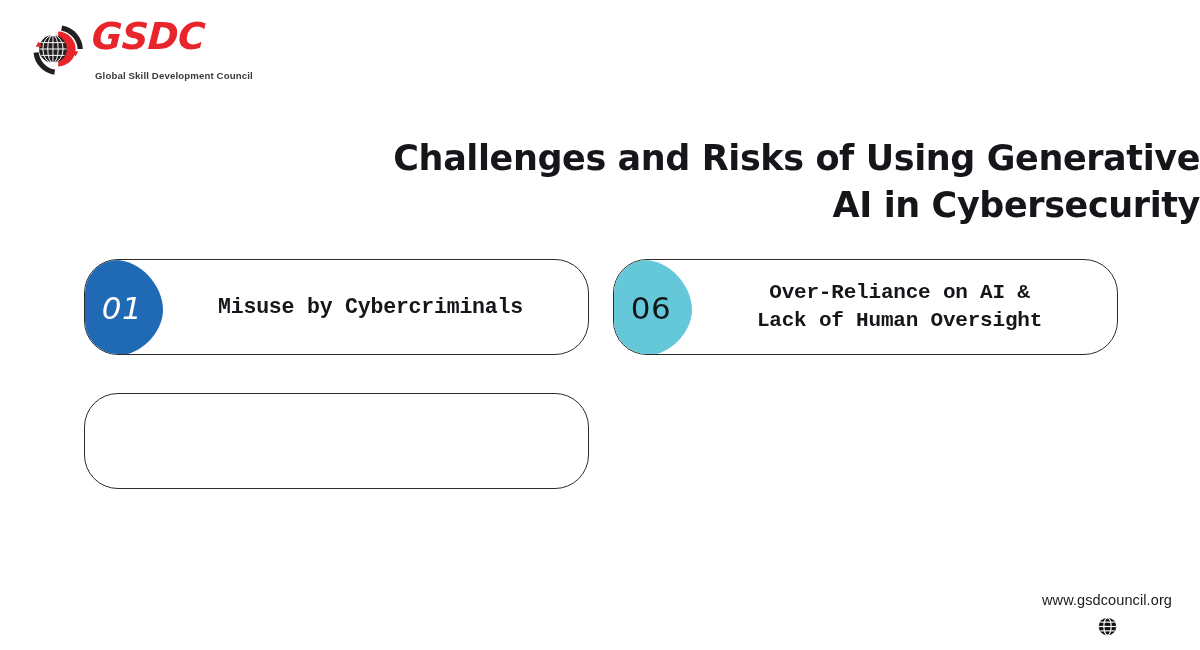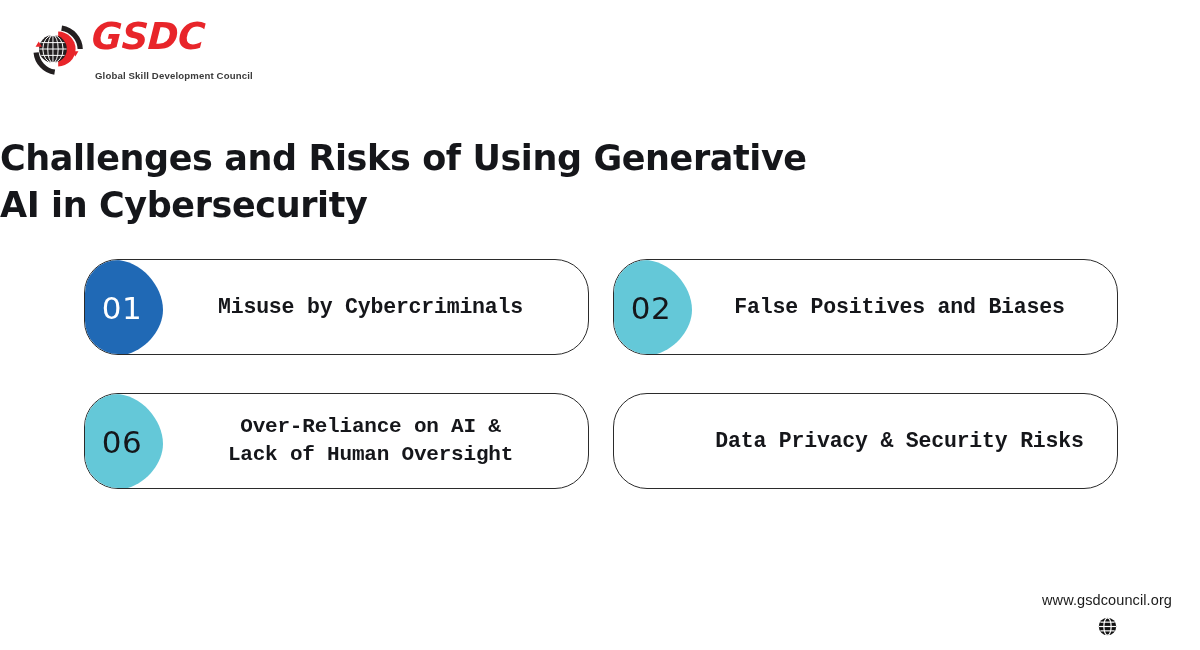--- a/index.html
+++ b/index.html
@@ -45,21 +45,21 @@
     margin-top: 16px;
     margin-left: 3px;
   }
 
   
   #page-title {
     position: absolute;
     left: 0;
     top: 112px;
     width: 1200px;
-    text-align: left;
+    text-align: right;
     font-family: "DejaVu Sans", sans-serif;
     font-size: 35px;
     font-weight: 700;
     letter-spacing: -0.4px;
     line-height: 1.33;
     color: #15161a;
     white-space: pre-line;
   }
 
   
@@ -100,21 +100,21 @@
   .badge-num {
     position: relative;
     font-family: "DejaVu Sans", sans-serif;
     font-size: 31px;
     font-weight: 400;
     letter-spacing: 0.5px;
     line-height: 1;
     z-index: 2;
     padding-right: 4px;
   }
-  .badge-num.light { color: #ffffff; }
+  .badge-num.light { color: #ffffff; font-style: italic; }
   .badge-num.dark  { color: #15161a; }
 
   .card-title {
     flex: 1;
     text-align: center;
     padding-left: 86px;
     padding-right: 18px;
     font-family: Liberation Mono, monospace;
     font-size: 21.5px;
     font-weight: 700;
@@ -185,43 +185,33 @@
   <div class="card">
     <div class="card-badge">
       <svg width="78" height="96" viewBox="0 0 78 96">
         <path d="M 30 0 L 8 0 A 8 8 0 0 0 0 8 L 0 88 A 8 8 0 0 0 8 96 L 30 96 C 56 96 78 72 78 50 C 78 26 56 0 30 0 Z" fill="#2069B5"></path>
       </svg>
       <span class="badge-num light">01</span>
     </div>
     <div class="card-title">Misuse by Cybercriminals</div>
   </div>
 
-  <div class="card">
-    <div class="card-badge">
-      <svg width="78" height="96" viewBox="0 0 78 96">
-        <path d="M 30 0 L 8 0 A 8 8 0 0 0 0 8 L 0 88 A 8 8 0 0 0 8 96 L 30 96 C 56 96 78 72 78 50 C 78 26 56 0 30 0 Z" fill="#64C8D8"></path>
-      </svg>
-      <span class="badge-num dark">02</span>
-    </div>
-    <div class="card-title">False Positives and Biases</div>
-  </div>
 
   <div class="card">
     <div class="card-badge">
       <svg width="78" height="96" viewBox="0 0 78 96">
         <path d="M 30 0 L 8 0 A 8 8 0 0 0 0 8 L 0 88 A 8 8 0 0 0 8 96 L 30 96 C 56 96 78 72 78 50 C 78 26 56 0 30 0 Z" fill="#64C8D8"></path>
       </svg>
       <span class="badge-num dark">06</span>
     </div>
     <div class="card-title two-line">Over-Reliance on AI &amp;
 Lack of Human Oversight</div>
   </div>
 
   <div class="card">
-    <div class="card-title">Data Privacy &amp; Security Risks</div>
   </div>
 
 </div>
 
 <div id="footer">
   <span id="footer-url">www.gsdcouncil.org</span>
   <svg id="footer-globe" width="19" height="19" viewBox="0 0 24 24">
     <circle cx="12" cy="12" r="11" fill="#111111"></circle>
     <g stroke="#ffffff" stroke-width="1.5" fill="none">
       <ellipse cx="12" cy="12" rx="4.6" ry="11"></ellipse>

